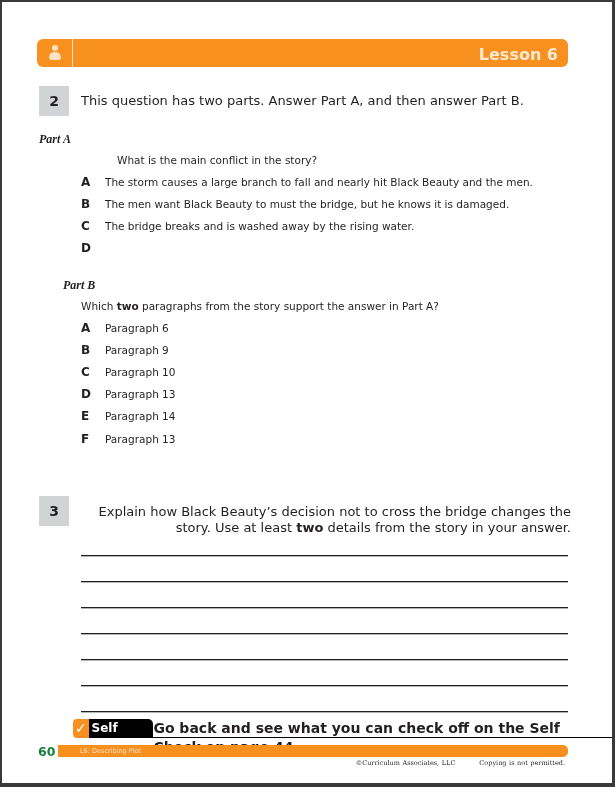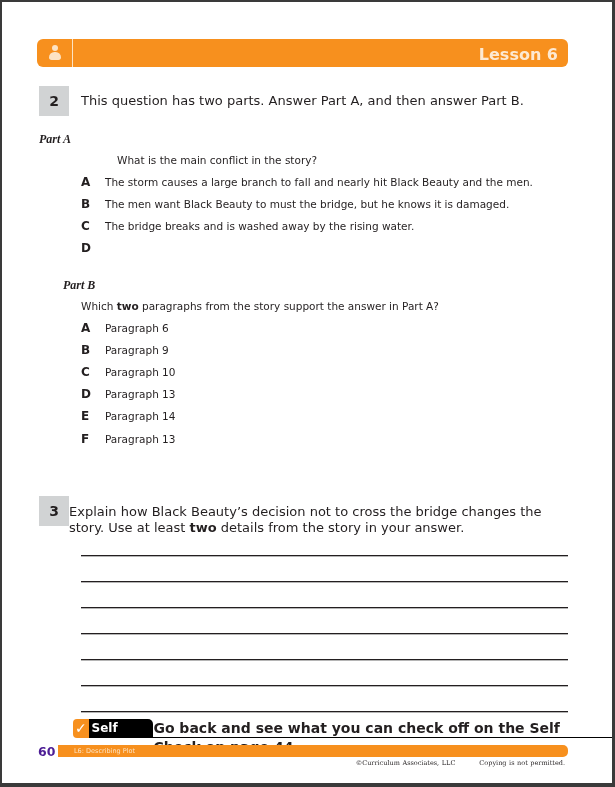--- a/index.html
+++ b/index.html
@@ -103,29 +103,29 @@
       border-radius: 0 5px 0 0;
     }
     .sc-text {
       font-size: 14px; font-weight: bold; 
       line-height: 19px; padding-left: 0; padding-right: 4px;
       border-bottom: 1.5px solid #000;
     }
     
     .page-number {
       position: absolute; left: 36px; top: 742px;
-      font-size: 12.5px; font-weight: bold; color: #4c1d95;
+      font-size: 12.5px; font-weight: bold; color: #15803d;
     }
     .footer-bar {
       position: absolute; left: 56px; top: 743px;
       width: 510px; height: 12px;
       background: #f7901e; border-radius: 0 5px 5px 0;
     }
     .footer-lesson {
-      position: absolute; left: 16px; top: 0;
+      position: absolute; left: 22px; top: 0;
       font-size: 6.5px; color: #fde3c3; line-height: 12px;
     }
     .copyright {
       position: absolute; right: 47px; top: 757px;
       font-family: "DejaVu Serif", serif;
       font-size: 6.5px; color: #231f20;
       word-spacing: 0.5px;
     }
     .copyright span + span { margin-left: 24px; }
   </style>
@@ -188,21 +188,21 @@
   <div class="choice" style="top:406px;">
     <span class="letter">E</span>
     <span>Paragraph 14</span>
   </div>
   <div class="choice" style="top:429px;">
     <span class="letter">F</span>
     <span>Paragraph 13</span>
   </div>
 
   <div class="qnum" style="left:37px; top:494px;">3</div>
-  <div class="qtext" style="left:67px; top:502px; width:490px;"><span>Explain how Black Beauty’s decision not to cross the bridge changes the story. Use at least </span><b>two</b><span> details from the story in your answer.</span></div>
+  <div class="qtext" style="left:79px; top:502px; width:490px;text-align:right;"><span>Explain how Black Beauty’s decision not to cross the bridge changes the story. Use at least </span><b>two</b><span> details from the story in your answer.</span></div>
 
   <div class="answer-line" style="top:553px;"></div>
   <div class="answer-line" style="top:579px;"></div>
   <div class="answer-line" style="top:605px;"></div>
   <div class="answer-line" style="top:631px;"></div>
   <div class="answer-line" style="top:657px;"></div>
   <div class="answer-line" style="top:683px;"></div>
   <div class="answer-line" style="top:709px;"></div>
 
   <div class="self-check">

